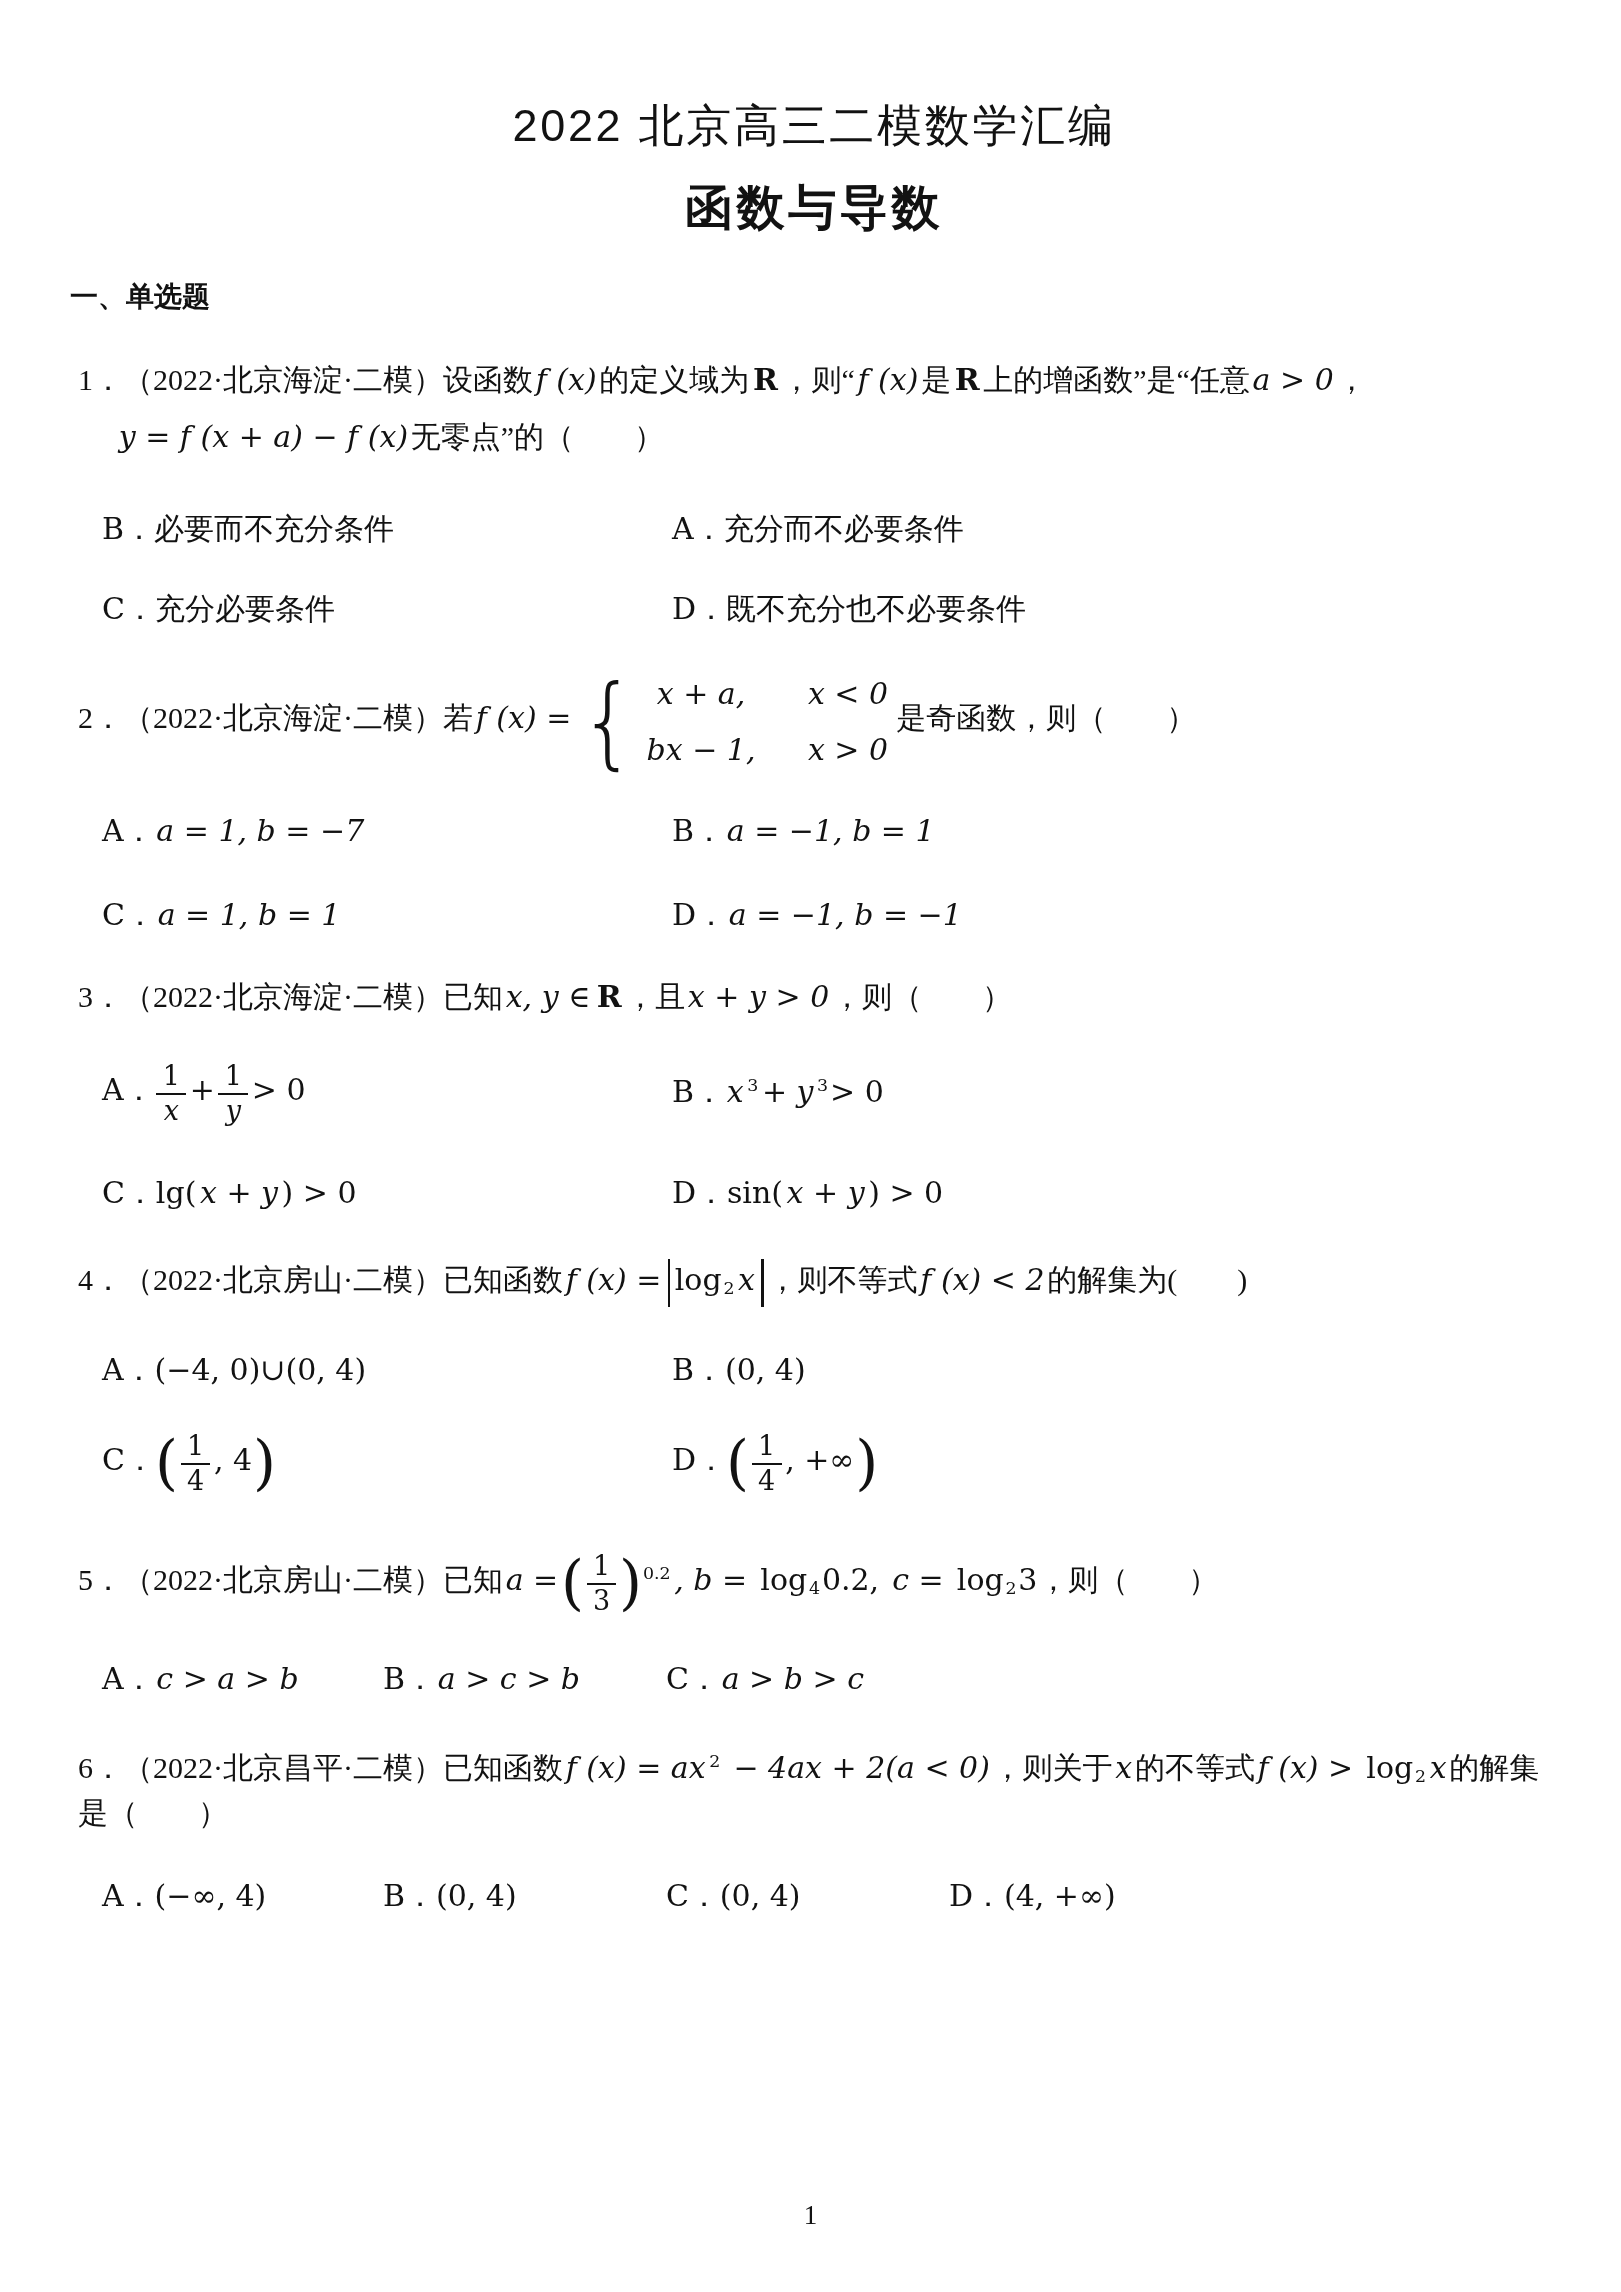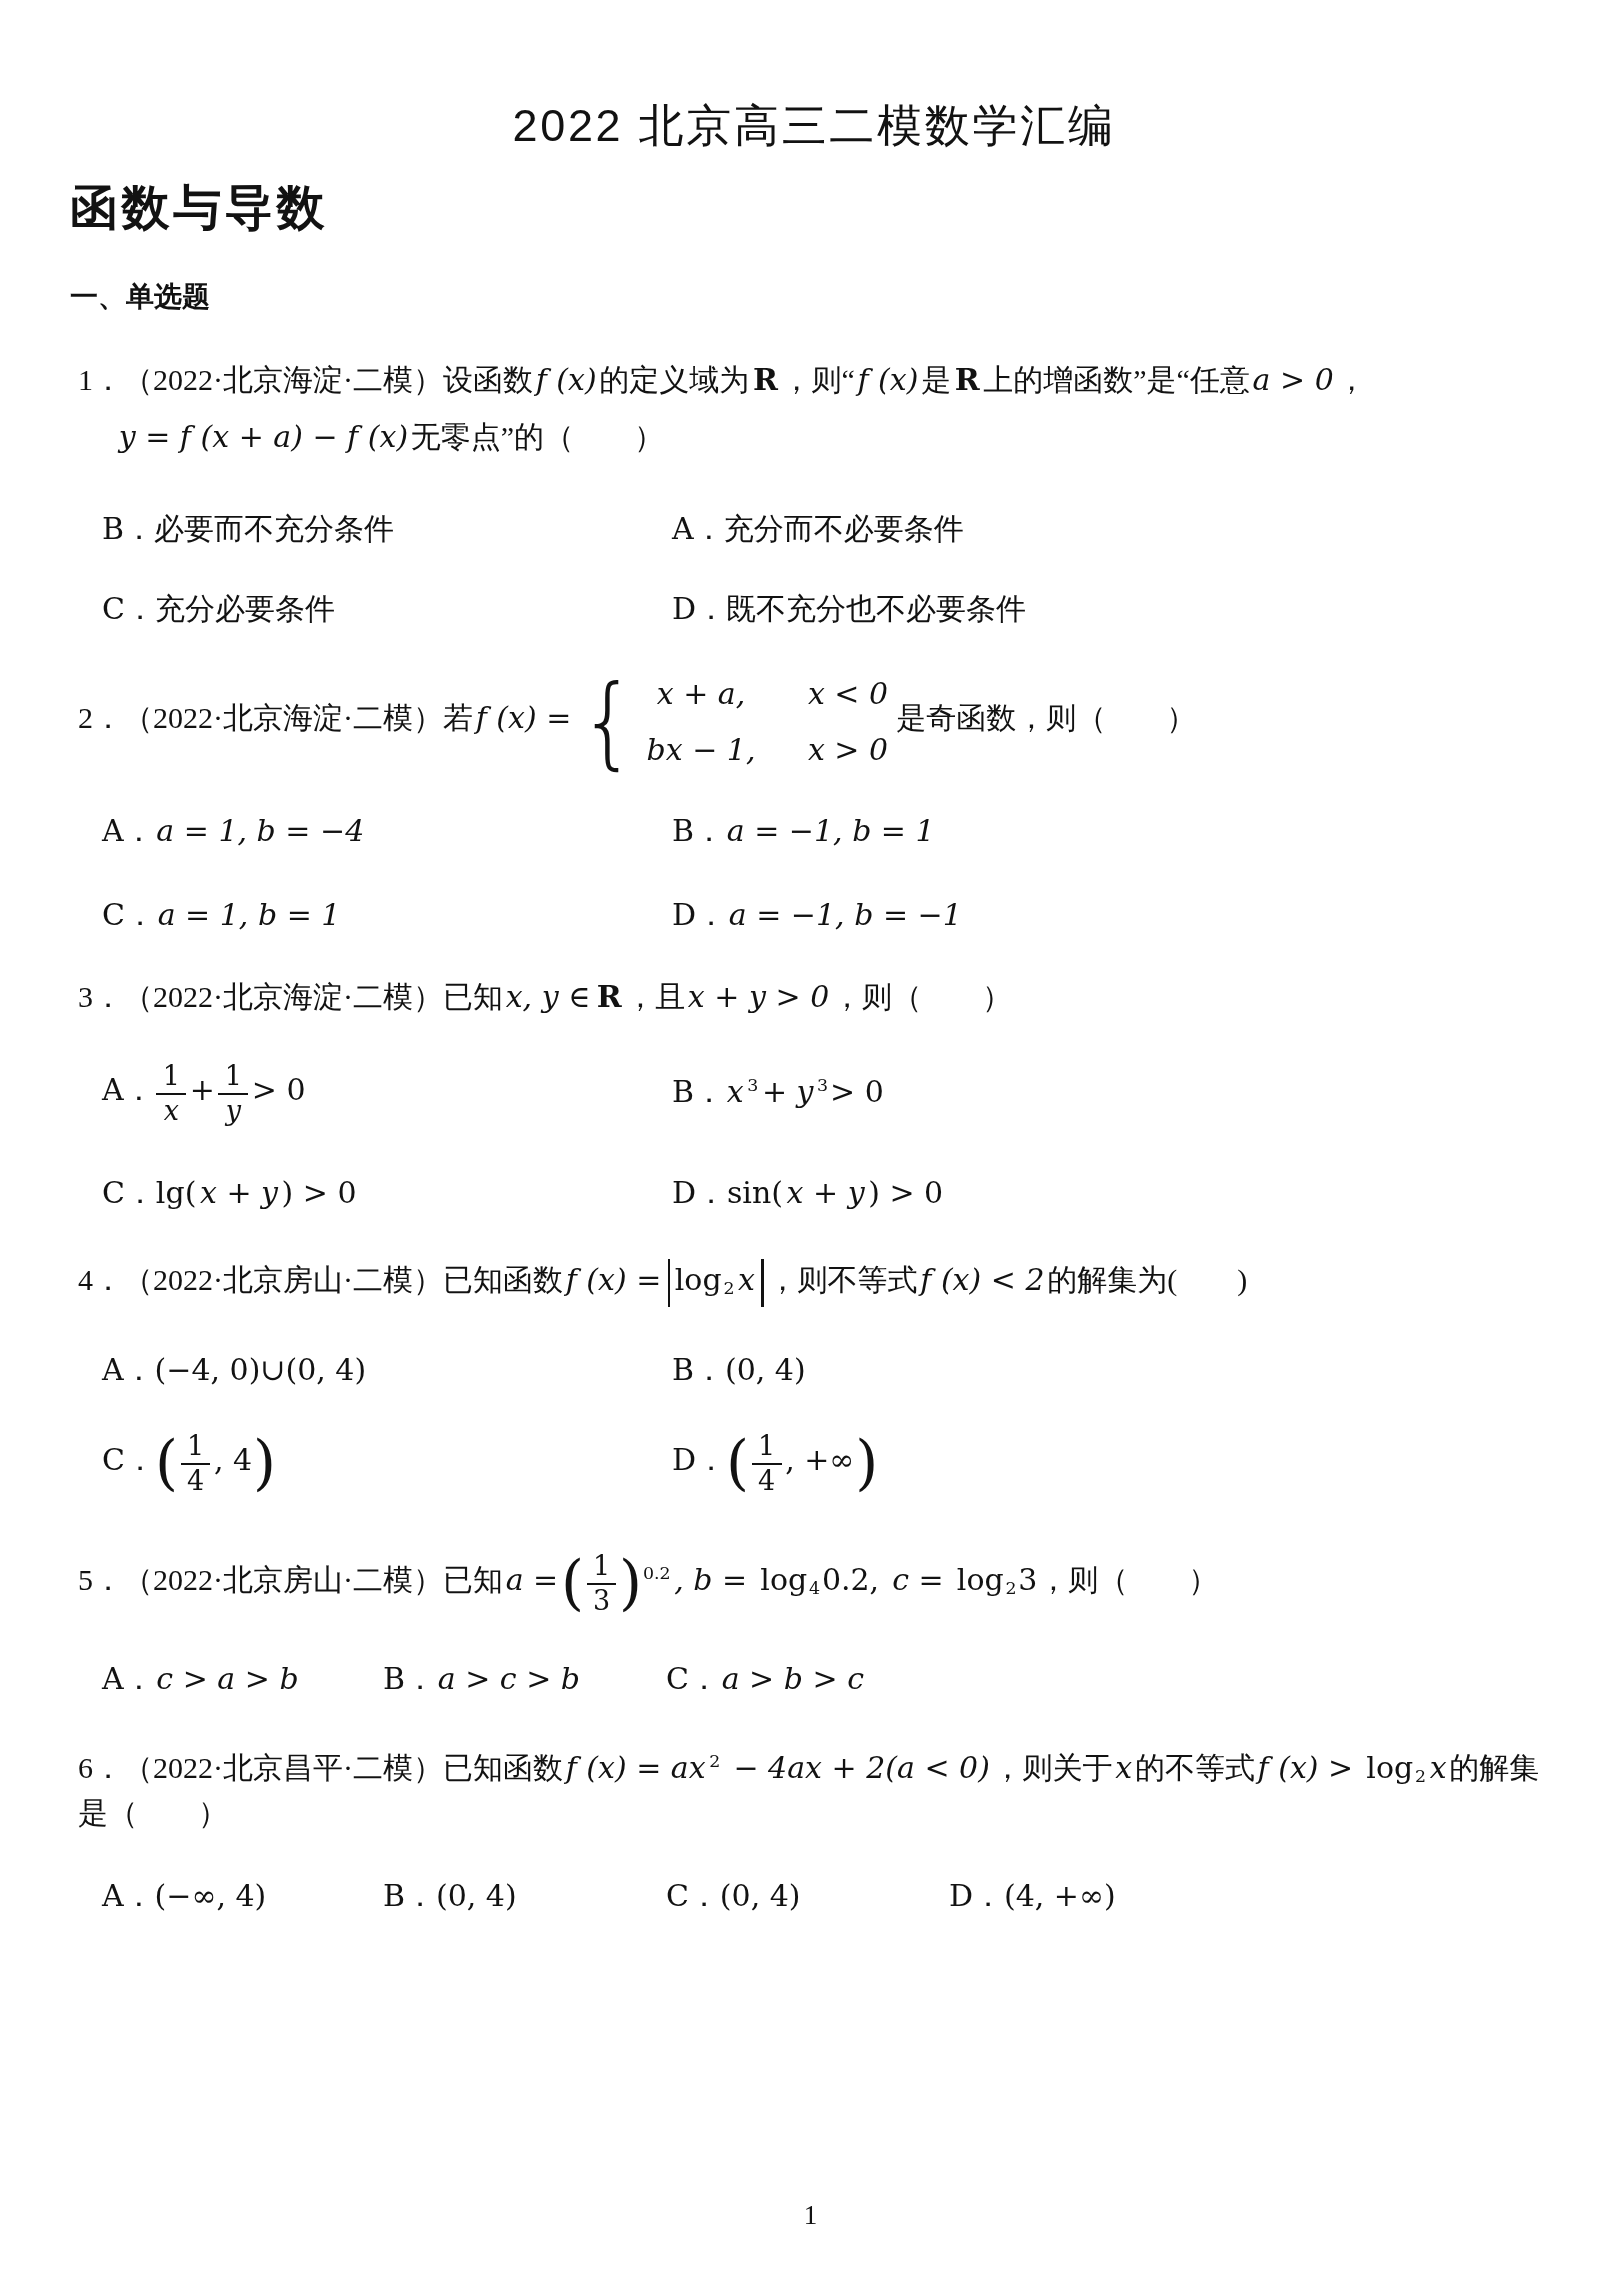--- a/index.html
+++ b/index.html
@@ -11,21 +11,21 @@
     -webkit-font-smoothing:antialiased;
   }
   .page { padding:100px 63px 0 70px; box-sizing:border-box; }
 
   .title {
     margin:0; text-align:center;
     font-family:"Liberation Sans","DejaVu Sans",sans-serif;
     font-size:45px; font-weight:400; letter-spacing:2.7px; line-height:1.15;
   }
   .subtitle {
-    margin:30px 0 0; 
+    margin:30px 0 0; text-align:center;
     font-family:"Liberation Sans","DejaVu Sans",sans-serif;
     font-size:48px; font-weight:700; letter-spacing:3.6px; line-height:1.1;
   }
   .section {
     margin-top:43px;
     font-family:"Liberation Sans","DejaVu Sans",sans-serif;
     font-size:28px; font-weight:700;
   }
 
   .q { font-size:30px; }
@@ -112,21 +112,21 @@
           <span class="cbrace">{</span>
           <span class="crows">
             <span class="m">x + a,</span>
             <span class="m">x &lt; 0</span>
             <span class="m">bx − 1,</span>
             <span class="m">x &gt; 0</span>
           </span>
         </span><span>是奇函数，则（　　）</span>
     </p>
     <div class="opts opts2" style="margin-top:39px">
-      <span class="opt"><span class="olabel">A．</span><span class="m">a = 1, b = −4</span></span>
+      <span class="opt"><span class="olabel">A．</span><span class="m">a = 1, b = −7</span></span>
       <span class="opt"><span class="olabel">B．</span><span class="m">a = −1, b = 1</span></span>
     </div>
     <div class="opts opts2" style="margin-top:43px">
       <span class="opt"><span class="olabel">C．</span><span class="m">a = 1, b = 1</span></span>
       <span class="opt"><span class="olabel">D．</span><span class="m">a = −1, b = −1</span></span>
     </div>
   </div>
 
   <div class="q" style="margin-top:38px">
     <p class="qline">

